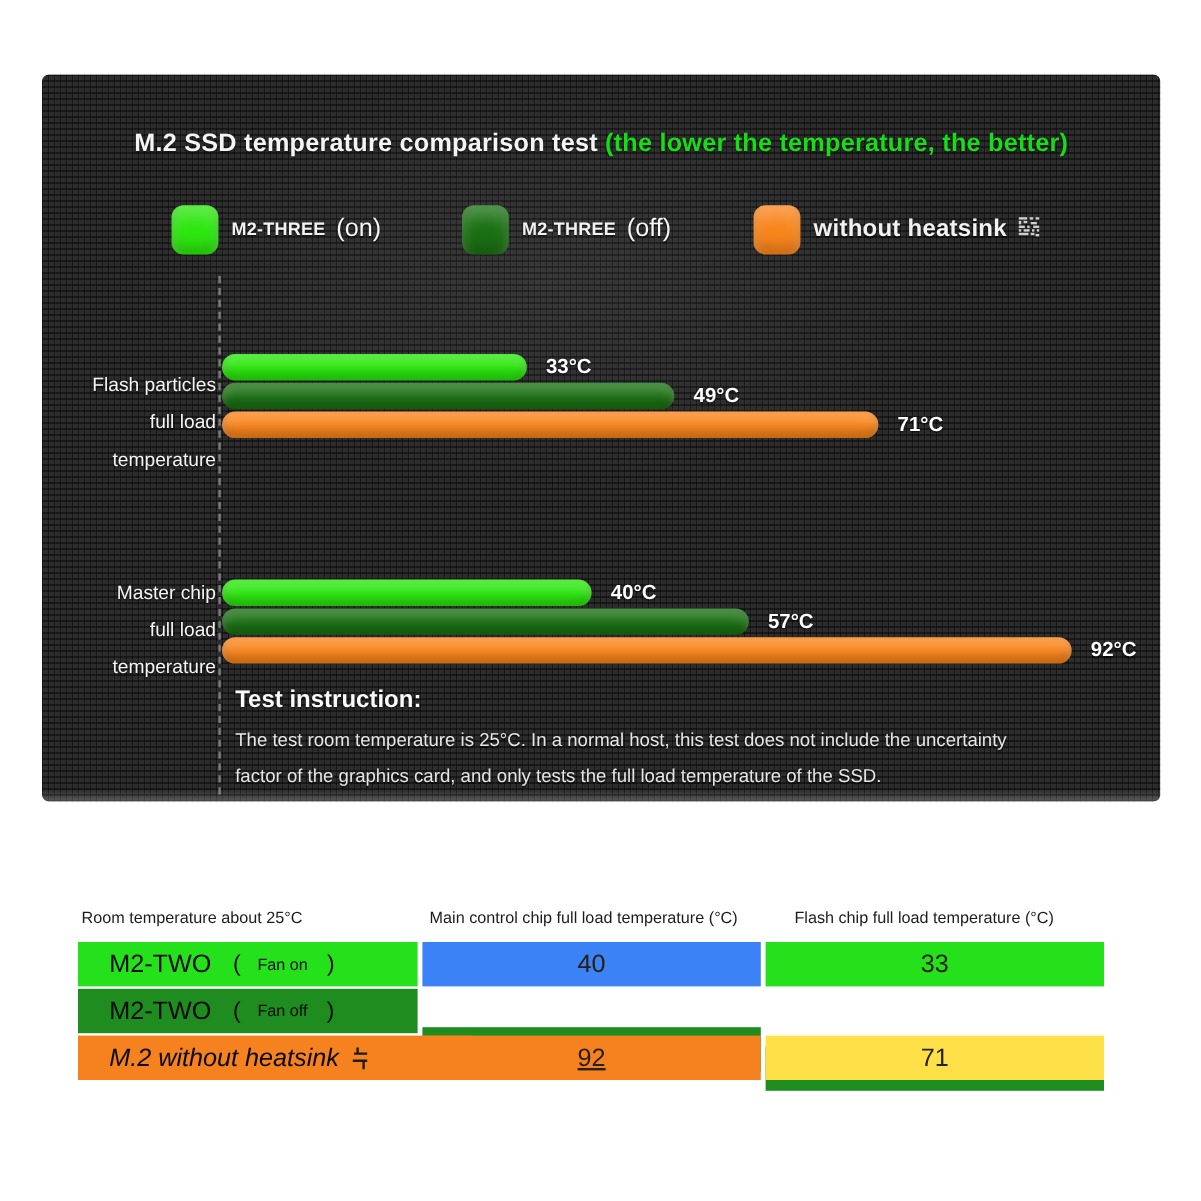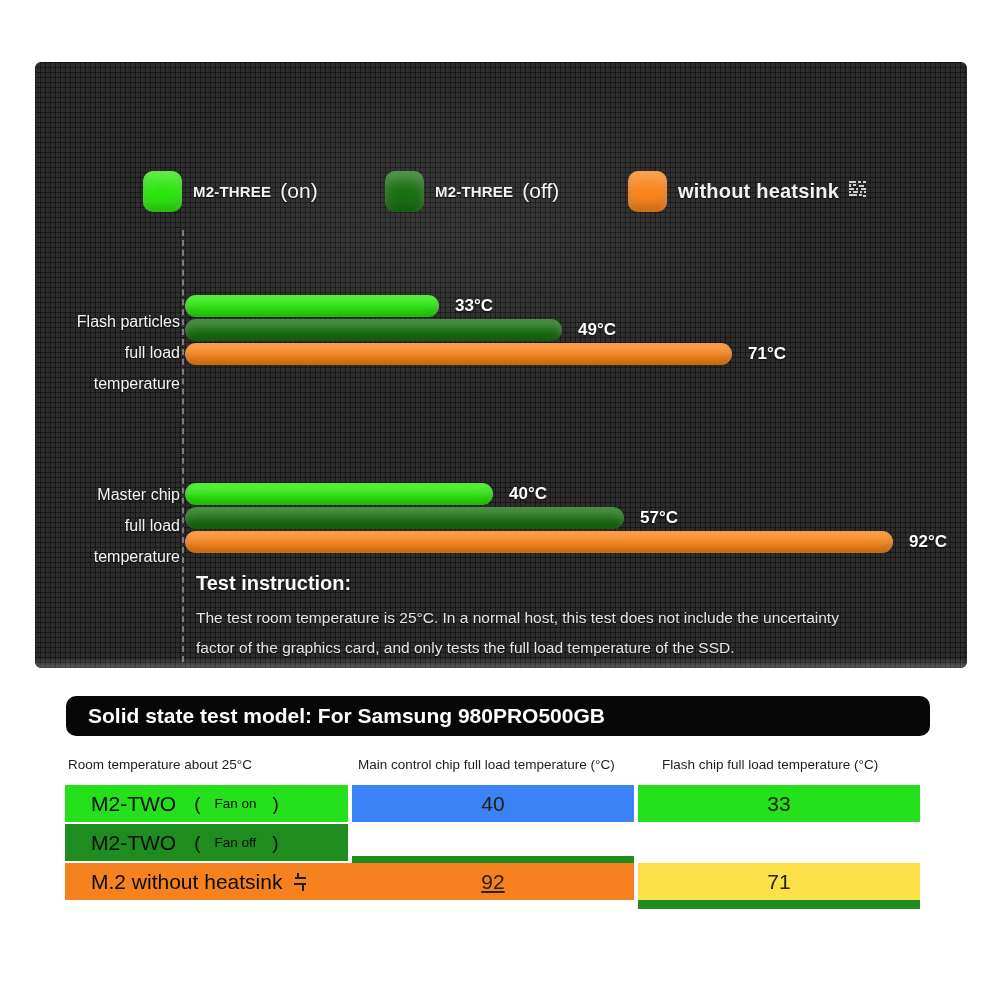--- a/index.html
+++ b/index.html
@@ -74,20 +74,24 @@
   .fan-mode { font-size:13.5px; }
   .row-glyph { margin-left:10px; display:inline-flex; align-items:center; }
 </style>
 </head>
 <body>
 
 <div class="page">
 
   <div class="panel">
 
+    <div class="chart-title">
+      <span>M.2 SSD temperature comparison test</span>
+      <span class="hl">(the lower the temperature, the better)</span>
+    </div>
 
     <div id="legend">
         <div class="legend-item" style="left: 108px;">
           <div class="swatch" style="background: rgb(44, 230, 14);"></div>
           <span class="legend-name">M2-THREE</span>
           <span class="legend-state">(on)</span>
         </div>
         <div class="legend-item" style="left: 350px;">
           <div class="swatch" style="background: rgb(27, 112, 19);"></div>
           <span class="legend-name">M2-THREE</span>
@@ -145,21 +149,20 @@
         <div class="bar-value" style="left: 605px; top: 445px;">57°C</div>
         <div class="bar" style="left: 150px; top: 469px; width: 708px; background: rgb(248, 133, 28);"></div>
         <div class="bar-value" style="left: 874px; top: 469px;">92°C</div>
       </div>
 
     <div class="ins-head">Test instruction:</div>
     <div class="ins-line l1">The test room temperature is 25°C. In a normal host, this test does not include the uncertainty</div>
     <div class="ins-line l2">factor of the graphics card, and only tests the full load temperature of the SSD.</div>
   </div>
 
-  <div class="banner">Solid state test model: For Samsung 980PRO500GB</div>
 
   <div class="tbl-header" style="left:68px;">Room temperature about 25°C</div>
   <div class="tbl-header" style="left:358px;">Main control chip full load temperature (°C)</div>
   <div class="tbl-header" style="left:662px;">Flash chip full load temperature (°C)</div>
 
   <div id="table-rows">
       <div class="cell label" style="left: 65px; top: 785px; width: 283px; background: rgb(36, 225, 28);">
         <span class="model-name">M2-TWO</span>
         <span class="paren">(</span>
         <span class="fan-mode">Fan on</span>
@@ -168,21 +171,21 @@
       <div class="cell num" style="left: 352px; top: 785px; width: 282px; background: #3b82f6;">40</div>
       <div class="cell num" style="left: 638px; top: 785px; width: 282px; background: rgb(36, 225, 28);">33</div>
       <div class="cell label" style="left: 65px; top: 824px; width: 283px; background: rgb(31, 140, 31);">
         <span class="model-name">M2-TWO</span>
         <span class="paren">(</span>
         <span class="fan-mode">Fan off</span>
         <span class="paren close">)</span>
       </div>
       <div class="cell num" style="left: 352px; top: 824px; width: 282px; background: rgb(31, 140, 31); margin-top: 32px;">57</div>
       <div class="cell num" style="left: 638px; top: 872px; width: 282px; background: rgb(31, 140, 31);">49</div>
-      <div class="cell label" style="left: 65px; top: 863px; width: 328px; background: rgb(245, 130, 31);">
+      <div class="cell label" style="left: 65px; top: 863px; width: 328px; background: rgb(245, 130, 31); font-style: italic;">
         <span class="model-name">M.2 without heatsink</span>
         <span class="row-glyph">
           <svg width="16" height="24" viewBox="0 0 16 24">
             <g stroke="#1c1c1c" stroke-width="2" fill="none">
               <path d="M3 8 H14"></path>
               <path d="M2 14 H14"></path>
               <path d="M6 3 V8"></path>
               <path d="M11 14 V21"></path>
             </g>
           </svg>

